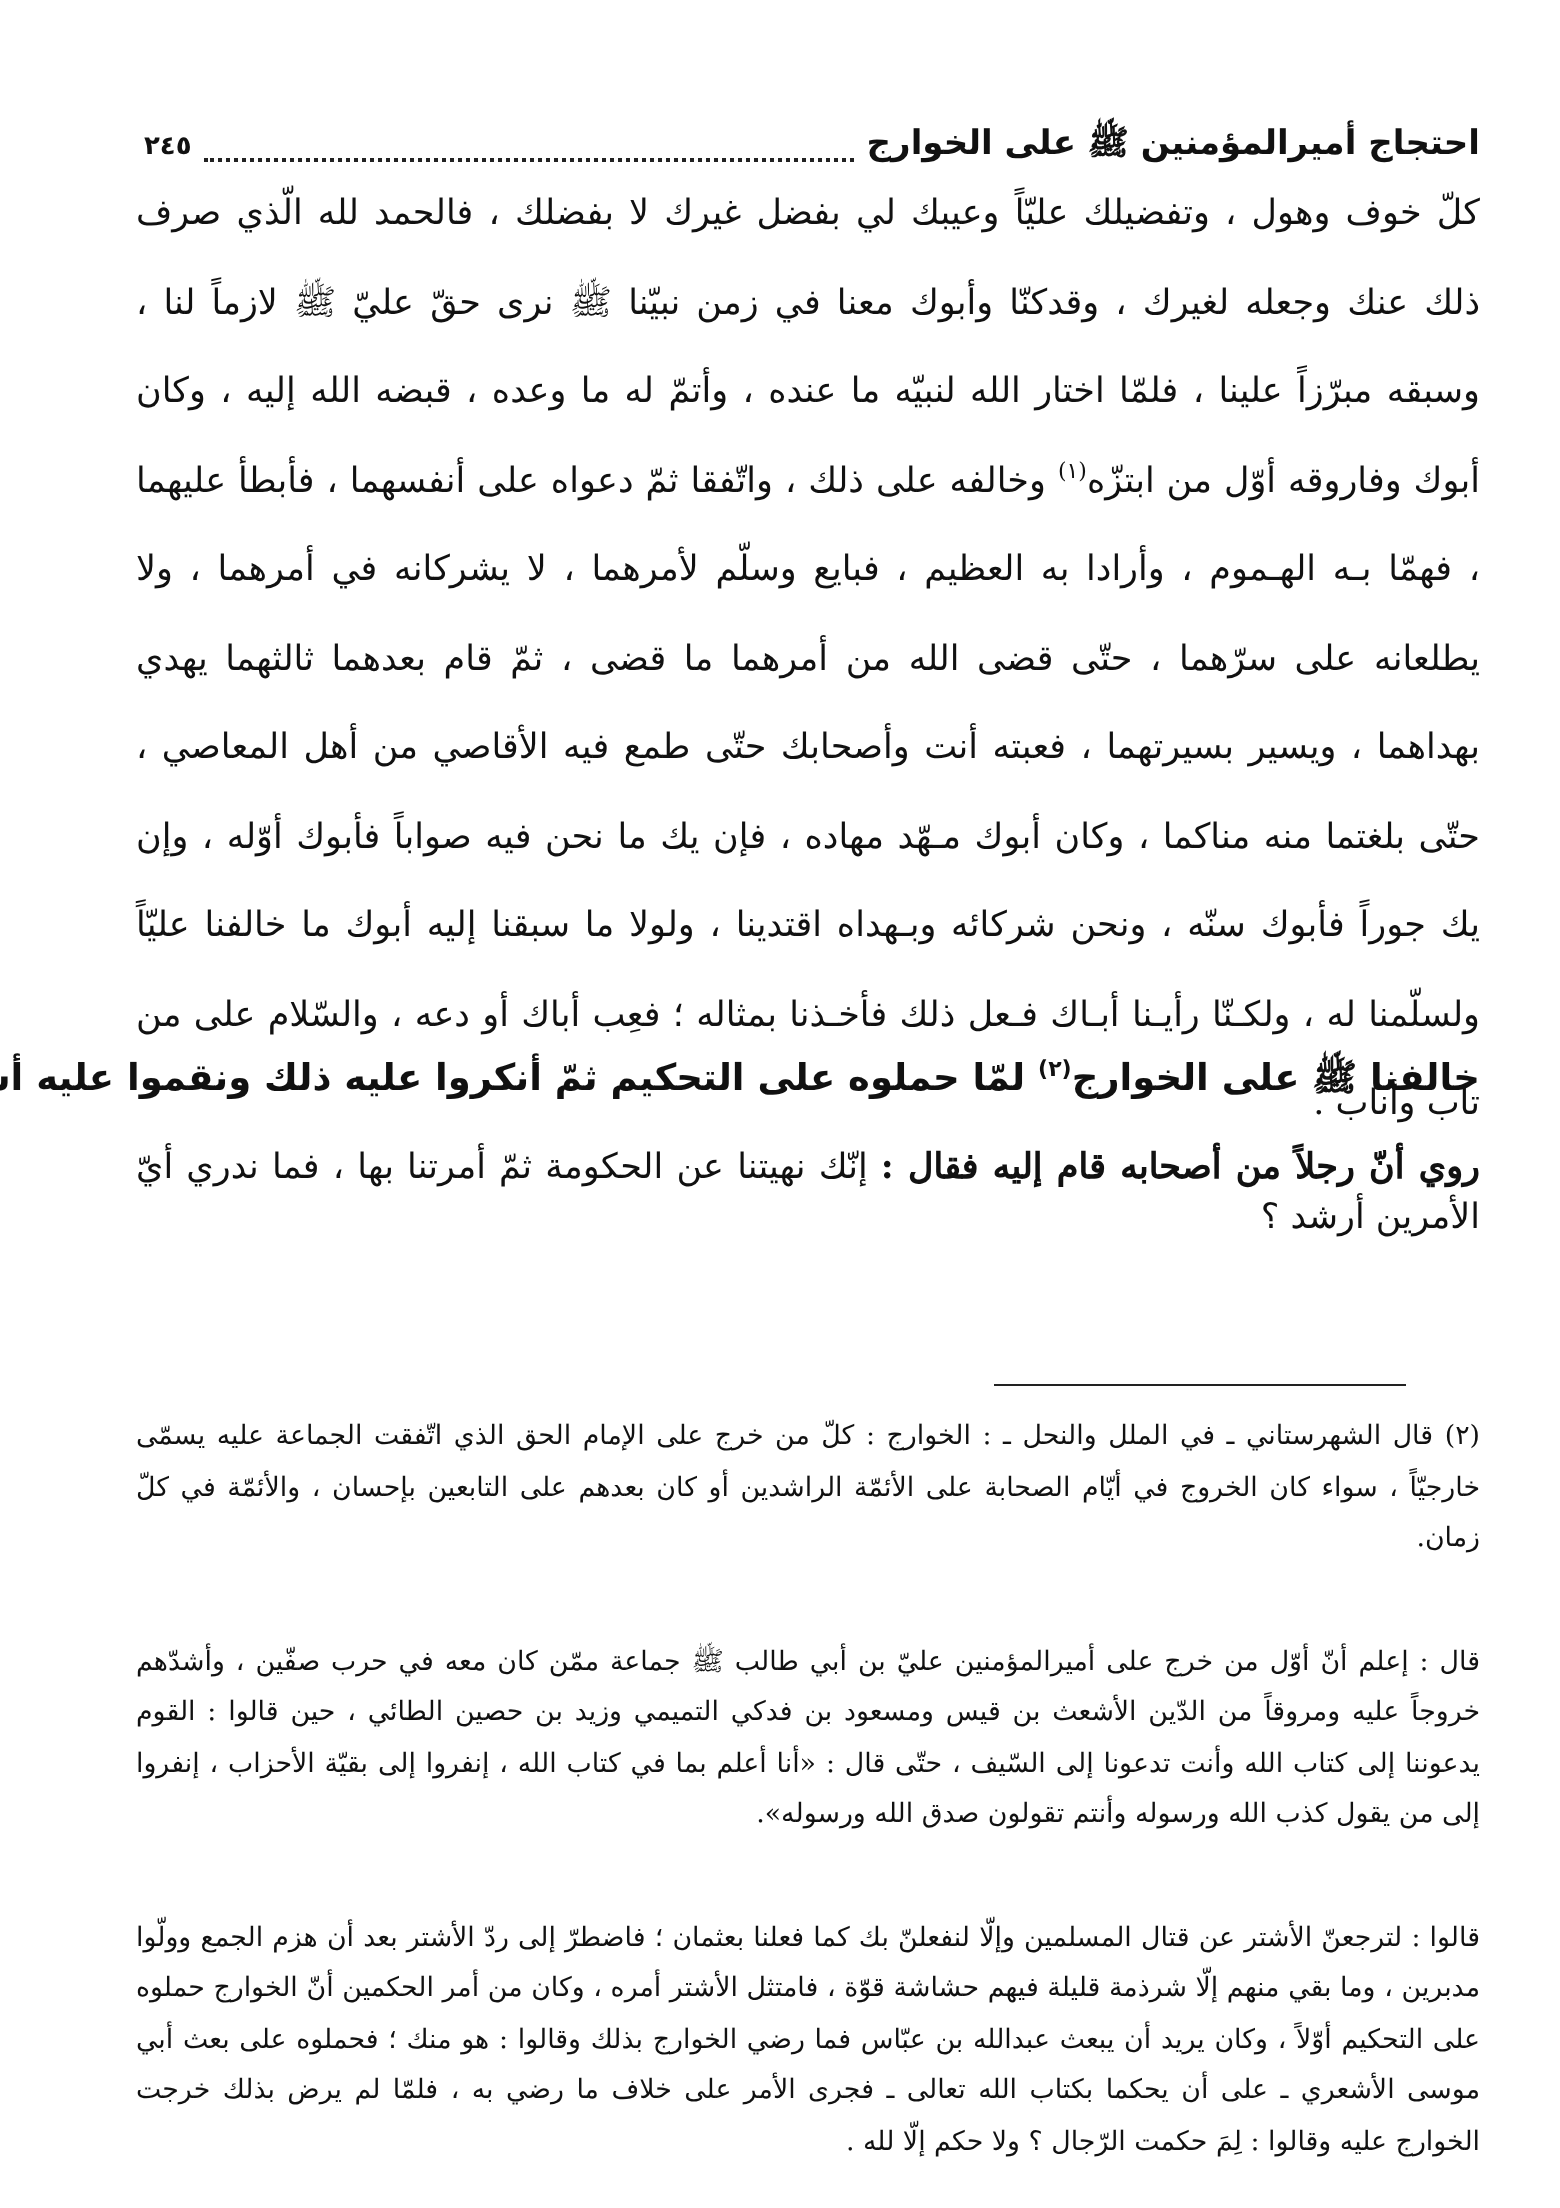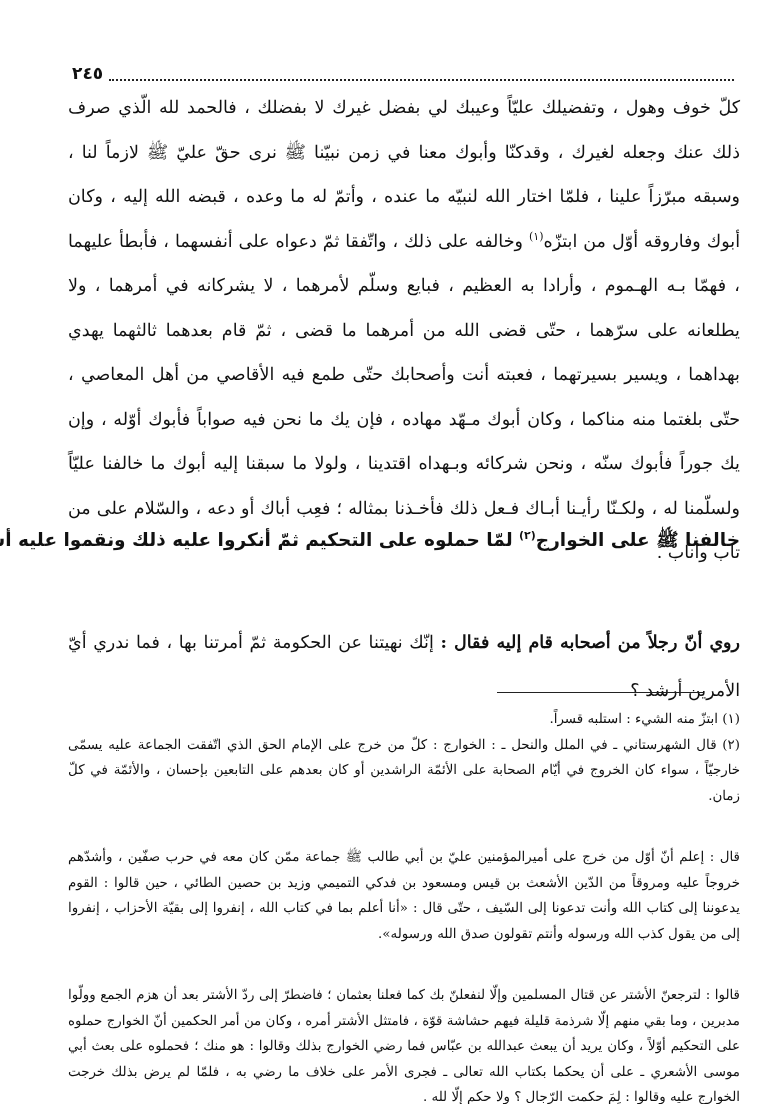--- a/index.html
+++ b/index.html
@@ -38,21 +38,21 @@
       font-weight: bold;
       white-space: nowrap;
     }
     .running-dots {
       flex: 1;
       margin: 0 6px;
       border-bottom: 2px dotted #222;
       height: 14px;
     }
     .page-number {
-      font-size: 17px;
+      font-size: 13px;
       font-weight: bold;
       white-space: nowrap;
       direction: rtl;
     }
     
     .main-text {
       position: absolute;
       top: 85px;
       left: 68px;
       width: 672px;
@@ -73,26 +73,26 @@
       font-family: "DejaVu Sans", sans-serif;
       font-weight: bold;
       font-size: 18.5px;
       line-height: 44px;
       text-align: center;
     }
     .section-heading .line { display: block; white-space: nowrap; }
     
     .narration {
       position: absolute;
-      top: 618px;
+      top: 572px;
       left: 68px;
       width: 672px;
       font-family: "DejaVu Serif", serif;
       font-size: 17.5px;
-      line-height: 48px;
+      line-height: 25px;
       text-align: justify;
       text-align-last: right;
     }
     .narration .lead { font-weight: bold; }
     
     .fn-separator {
       position: absolute;
       top: 692px;
       left: 497px;
       width: 206px;
@@ -113,38 +113,38 @@
     }
     .footnotes p { margin: 0; }
     .footnotes .cont { padding-right: 0; margin-top: 36px; }
   </style>
 </head>
 <body>
 
 <div class="page">
 
   <div class="running-header">
+    <span class="running-title">احتجاج أميرالمؤمنين ﷺ على الخوارج</span>
     <span class="running-dots"></span>
     <span class="page-number">٢٤٥</span>
   </div>
 
   <div class="main-text">
     <p><span>كلّ خوف وهول ، وتفضيلك عليّاً وعيبك لي بفضل غيرك لا بفضلك ، فالحمد لله الّذي صرف ذلك عنك وجعله لغيرك ، وقدكنّا وأبوك معنا في زمن نبيّنا ﷺ نرى حقّ عليّ ﷺ لازماً لنا ، وسبقه مبرّزاً علينا ، فلمّا اختار الله لنبيّه ما عنده ، وأتمّ له ما وعده ، قبضه الله إليه ، وكان أبوك وفاروقه أوّل من ابتزّه</span><sup class="fn-ref">(١)</sup><span> وخالفه على ذلك ، واتّفقا ثمّ دعواه على أنفسهما ، فأبطأ عليهما ، فهمّا بـه الهـموم ، وأرادا به العظيم ، فبايع وسلّم لأمرهما ، لا يشركانه في أمرهما ، ولا يطلعانه على سرّهما ، حتّى قضى الله من أمرهما ما قضى ، ثمّ قام بعدهما ثالثهما يهدي بهداهما ، ويسير بسيرتهما ، فعبته أنت وأصحابك حتّى طمع فيه الأقاصي من أهل المعاصي ، حتّى بلغتما منه مناكما ، وكان أبوك مـهّد مهاده ، فإن يك ما نحن فيه صواباً فأبوك أوّله ، وإن يك جوراً فأبوك سنّه ، ونحن شركائه وبـهداه اقتدينا ، ولولا ما سبقنا إليه أبوك ما خالفنا عليّاً ولسلّمنا له ، ولكـنّا رأيـنا أبـاك فـعل ذلك فأخـذنا بمثاله ؛ فعِب أباك أو دعه ، والسّلام على من تاب وأناب .</span></p>
   </div>
 
   <div class="section-heading">
     <span class="line"><span>خالفنا ﷺ على الخوارج</span><sup class="fn-ref">(٢)</sup><span> لمّا حملوه على التحكيم ثمّ أنكروا عليه ذلك ونقموا عليه أشياء</span></span>
   </div>
 
   <div class="narration">
     <span class="lead">روي أنّ رجلاً من أصحابه قام إليه فقال :</span><span> إنّك نهيتنا عن الحكومة ثمّ أمرتنا بها ، فما ندري أيّ الأمرين أرشد ؟</span>
   </div>
 
   <div class="fn-separator"></div>
 
   <div class="footnotes">
-    <p><span>(١)</span> <span>ابتزّ منه الشيء : استلبه قسراً.</span></p>
     <p><span>(٢)</span> <span>قال الشهرستاني ـ في الملل والنحل ـ : الخوارج : كلّ من خرج على الإمام الحق الذي اتّفقت الجماعة عليه يسمّى خارجيّاً ، سواء كان الخروج في أيّام الصحابة على الأئمّة الراشدين أو كان بعدهم على التابعين بإحسان ، والأئمّة في كلّ زمان.</span></p>
     <p class="cont"><span>قال : إعلم أنّ أوّل من خرج على أميرالمؤمنين عليّ بن أبي طالب ﷺ جماعة ممّن كان معه في حرب صفّين ، وأشدّهم خروجاً عليه ومروقاً من الدّين الأشعث بن قيس ومسعود بن فدكي التميمي وزيد بن حصين الطائي ، حين قالوا : القوم يدعوننا إلى كتاب الله وأنت تدعونا إلى السّيف ، حتّى قال : «أنا أعلم بما في كتاب الله ، إنفروا إلى بقيّة الأحزاب ، إنفروا إلى من يقول كذب الله ورسوله وأنتم تقولون صدق الله ورسوله».</span></p>
     <p class="cont"><span>قالوا : لترجعنّ الأشتر عن قتال المسلمين وإلّا لنفعلنّ بك كما فعلنا بعثمان ؛ فاضطرّ إلى ردّ الأشتر بعد أن هزم الجمع وولّوا مدبرين ، وما بقي منهم إلّا شرذمة قليلة فيهم حشاشة قوّة ، فامتثل الأشتر أمره ، وكان من أمر الحكمين أنّ الخوارج حملوه على التحكيم أوّلاً ، وكان يريد أن يبعث عبدالله بن عبّاس فما رضي الخوارج بذلك وقالوا : هو منك ؛ فحملوه على بعث أبي موسى الأشعري ـ على أن يحكما بكتاب الله تعالى ـ فجرى الأمر على خلاف ما رضي به ، فلمّا لم يرض بذلك خرجت الخوارج عليه وقالوا : لِمَ حكمت الرّجال ؟ ولا حكم إلّا لله .</span></p>
   </div>
 
 </div>
 
 </body></html>

